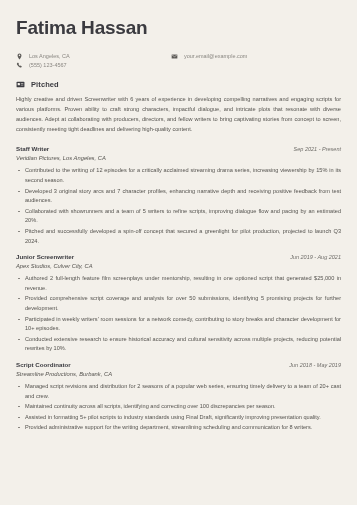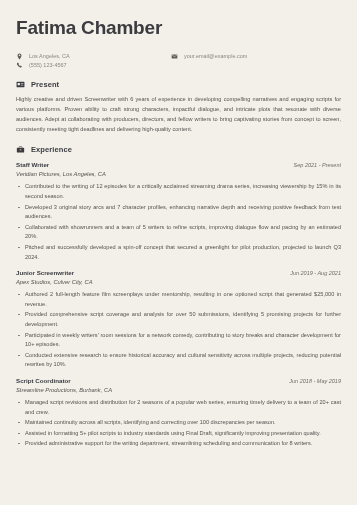--- a/index.html
+++ b/index.html
@@ -157,21 +157,21 @@
     font-style: italic;
     color: #6f6d69;
     white-space: nowrap;
   }
 </style>
 </head>
 <body>
 
 <div class="page">
 
-  <h1 class="name">Fatima Chamber</h1>
+  <h1 class="name">Fatima Hassan</h1>
 
   <div class="contact">
     <div class="contact-col left">
       <div class="contact-row">
         <span class="ico">
           <svg width="7" height="7" viewBox="0 0 16 16" fill="currentColor">
               <path d="M8 1C5.5 1 3.5 3 3.5 5.5c0 3.2 4 9 4.5 9.5.5-.5 4.5-6.3 4.5-9.5C12.5 3 10.5 1 8 1zm0 6.2a1.8 1.8 0 1 1 0-3.6 1.8 1.8 0 0 1 0 3.6z"></path>
             </svg>
         </span>
         <span class="contact-text">Los Angeles, CA</span>
@@ -201,36 +201,26 @@
   <div class="section">
     <div class="section-head">
       <span class="sico">
         <svg width="9" height="9" viewBox="0 0 16 16" fill="currentColor">
             <rect x="1" y="3" width="14" height="10" rx="1.5"></rect>
             <rect x="3" y="5.5" width="4" height="4" rx="0.6" fill="#f3f0ea"></rect>
             <rect x="8.5" y="6" width="4.5" height="1" fill="#f3f0ea"></rect>
             <rect x="8.5" y="8.5" width="4.5" height="1" fill="#f3f0ea"></rect>
           </svg>
       </span>
-      <span class="section-title">Present</span>
+      <span class="section-title">Pitched</span>
     </div>
     <div class="summary-text">Highly creative and driven Screenwriter with 6 years of experience in developing compelling narratives and engaging scripts for various platforms. Proven ability to craft strong characters, impactful dialogue, and intricate plots that resonate with diverse audiences. Adept at collaborating with producers, directors, and fellow writers to bring captivating stories from concept to screen, consistently meeting tight deadlines and delivering high-quality content.</div>
   </div>
 
   <div class="section">
-    <div class="section-head">
-      <span class="sico">
-        <svg width="9" height="9" viewBox="0 0 16 16" fill="currentColor">
-            <path d="M6 2.5h4c.6 0 1 .4 1 1V5H5V3.5c0-.6.4-1 1-1zm0 1V5h4V3.5H6z"></path>
-            <rect x="1.5" y="4.8" width="13" height="8.7" rx="1.2"></rect>
-            <rect x="6.6" y="7.8" width="2.8" height="1.6" rx="0.4" fill="#f3f0ea"></rect>
-          </svg>
-      </span>
-      <span class="section-title">Experience</span>
-    </div>
 
     <div class="job">
       <div class="job-head">
         <span class="job-title">Staff Writer</span>
         <span class="job-date">Sep 2021 - Present</span>
       </div>
       <div class="job-org">Veridian Pictures, Los Angeles, CA</div>
       <ul class="bullets">
         <li>Contributed to the writing of 12 episodes for a critically acclaimed streaming drama series, increasing viewership by 15% in its second season.</li>
         <li>Developed 3 original story arcs and 7 character profiles, enhancing narrative depth and receiving positive feedback from test audiences.</li>

